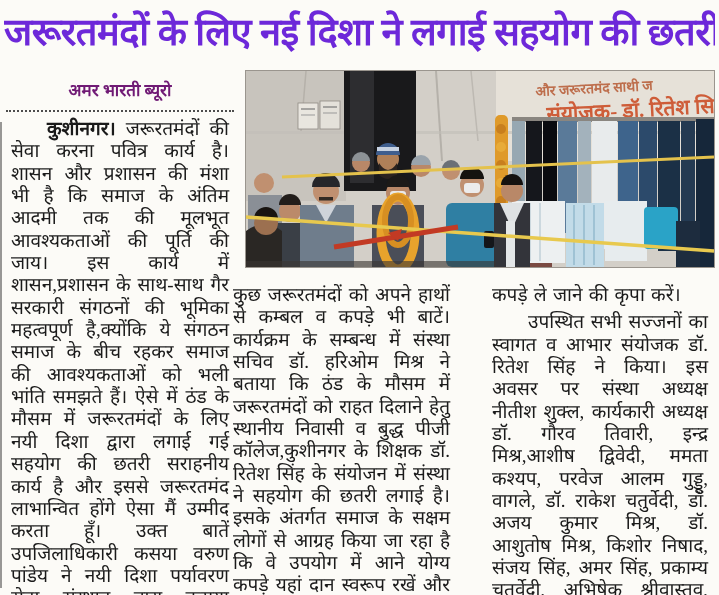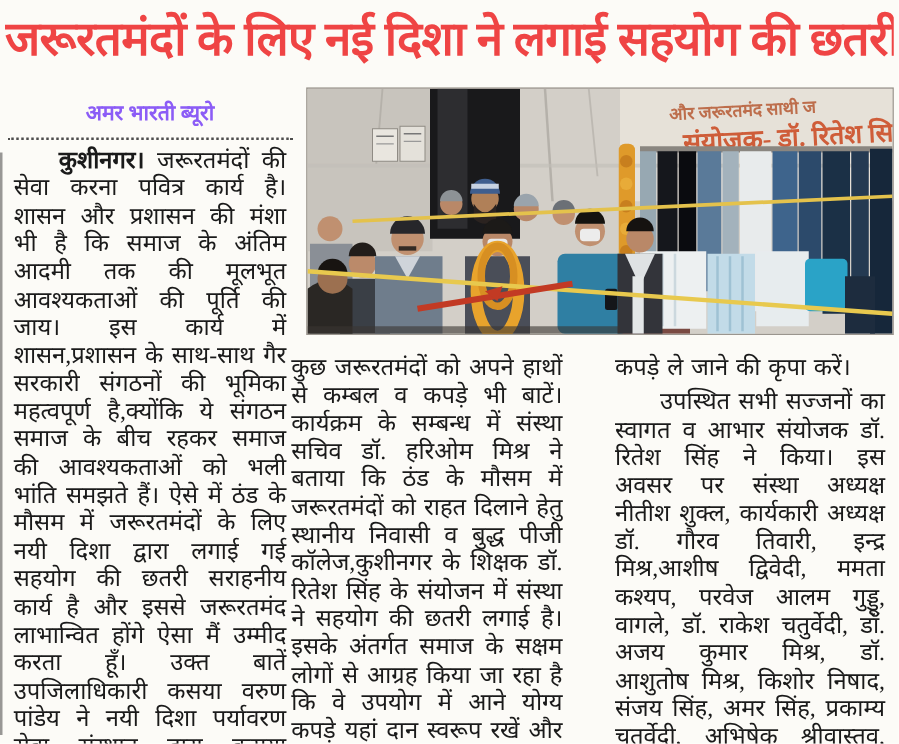--- a/index.html
+++ b/index.html
@@ -6,30 +6,30 @@
   .page{
     position:relative;
     width:719px;height:595px;
     background:#fcfbf7;
     overflow:hidden;
     font-family:"Liberation Serif","DejaVu Serif",serif;
     color:#191919;
   }
   .headline{
     position:absolute;left:4px;top:2px;width:711px;height:62px;
-    font-size:38px;font-weight:bold;color:#ef4444;
+    font-size:38px;font-weight:bold;color:#6d28d9;
     text-align:center;letter-spacing:-0.5px;line-height:60px;
     white-space:nowrap;overflow:hidden;
   }
   .col{position:absolute;}
   .col-1{left:6px;top:74px;width:228px;}
   .col-2{left:228px;top:279px;width:227px;}
   .col-3{left:487px;top:279px;width:226px;}
   .byline{
-    text-align:center;font-weight:bold;font-size:17px;color:#8b5cf6;
+    text-align:center;font-weight:bold;font-size:17px;color:#701a75;
     padding-top:4px;
   }
   .dotted-rule{
     border-bottom:2px dotted #4d4d4d;
     margin:9px 0 6px 0;height:0;
   }
   .body-text{
     margin:5px;font-size:19px;line-height:22.35px;
     text-align:justify;color:#1a1a1a;word-spacing:1.5px;
   }

